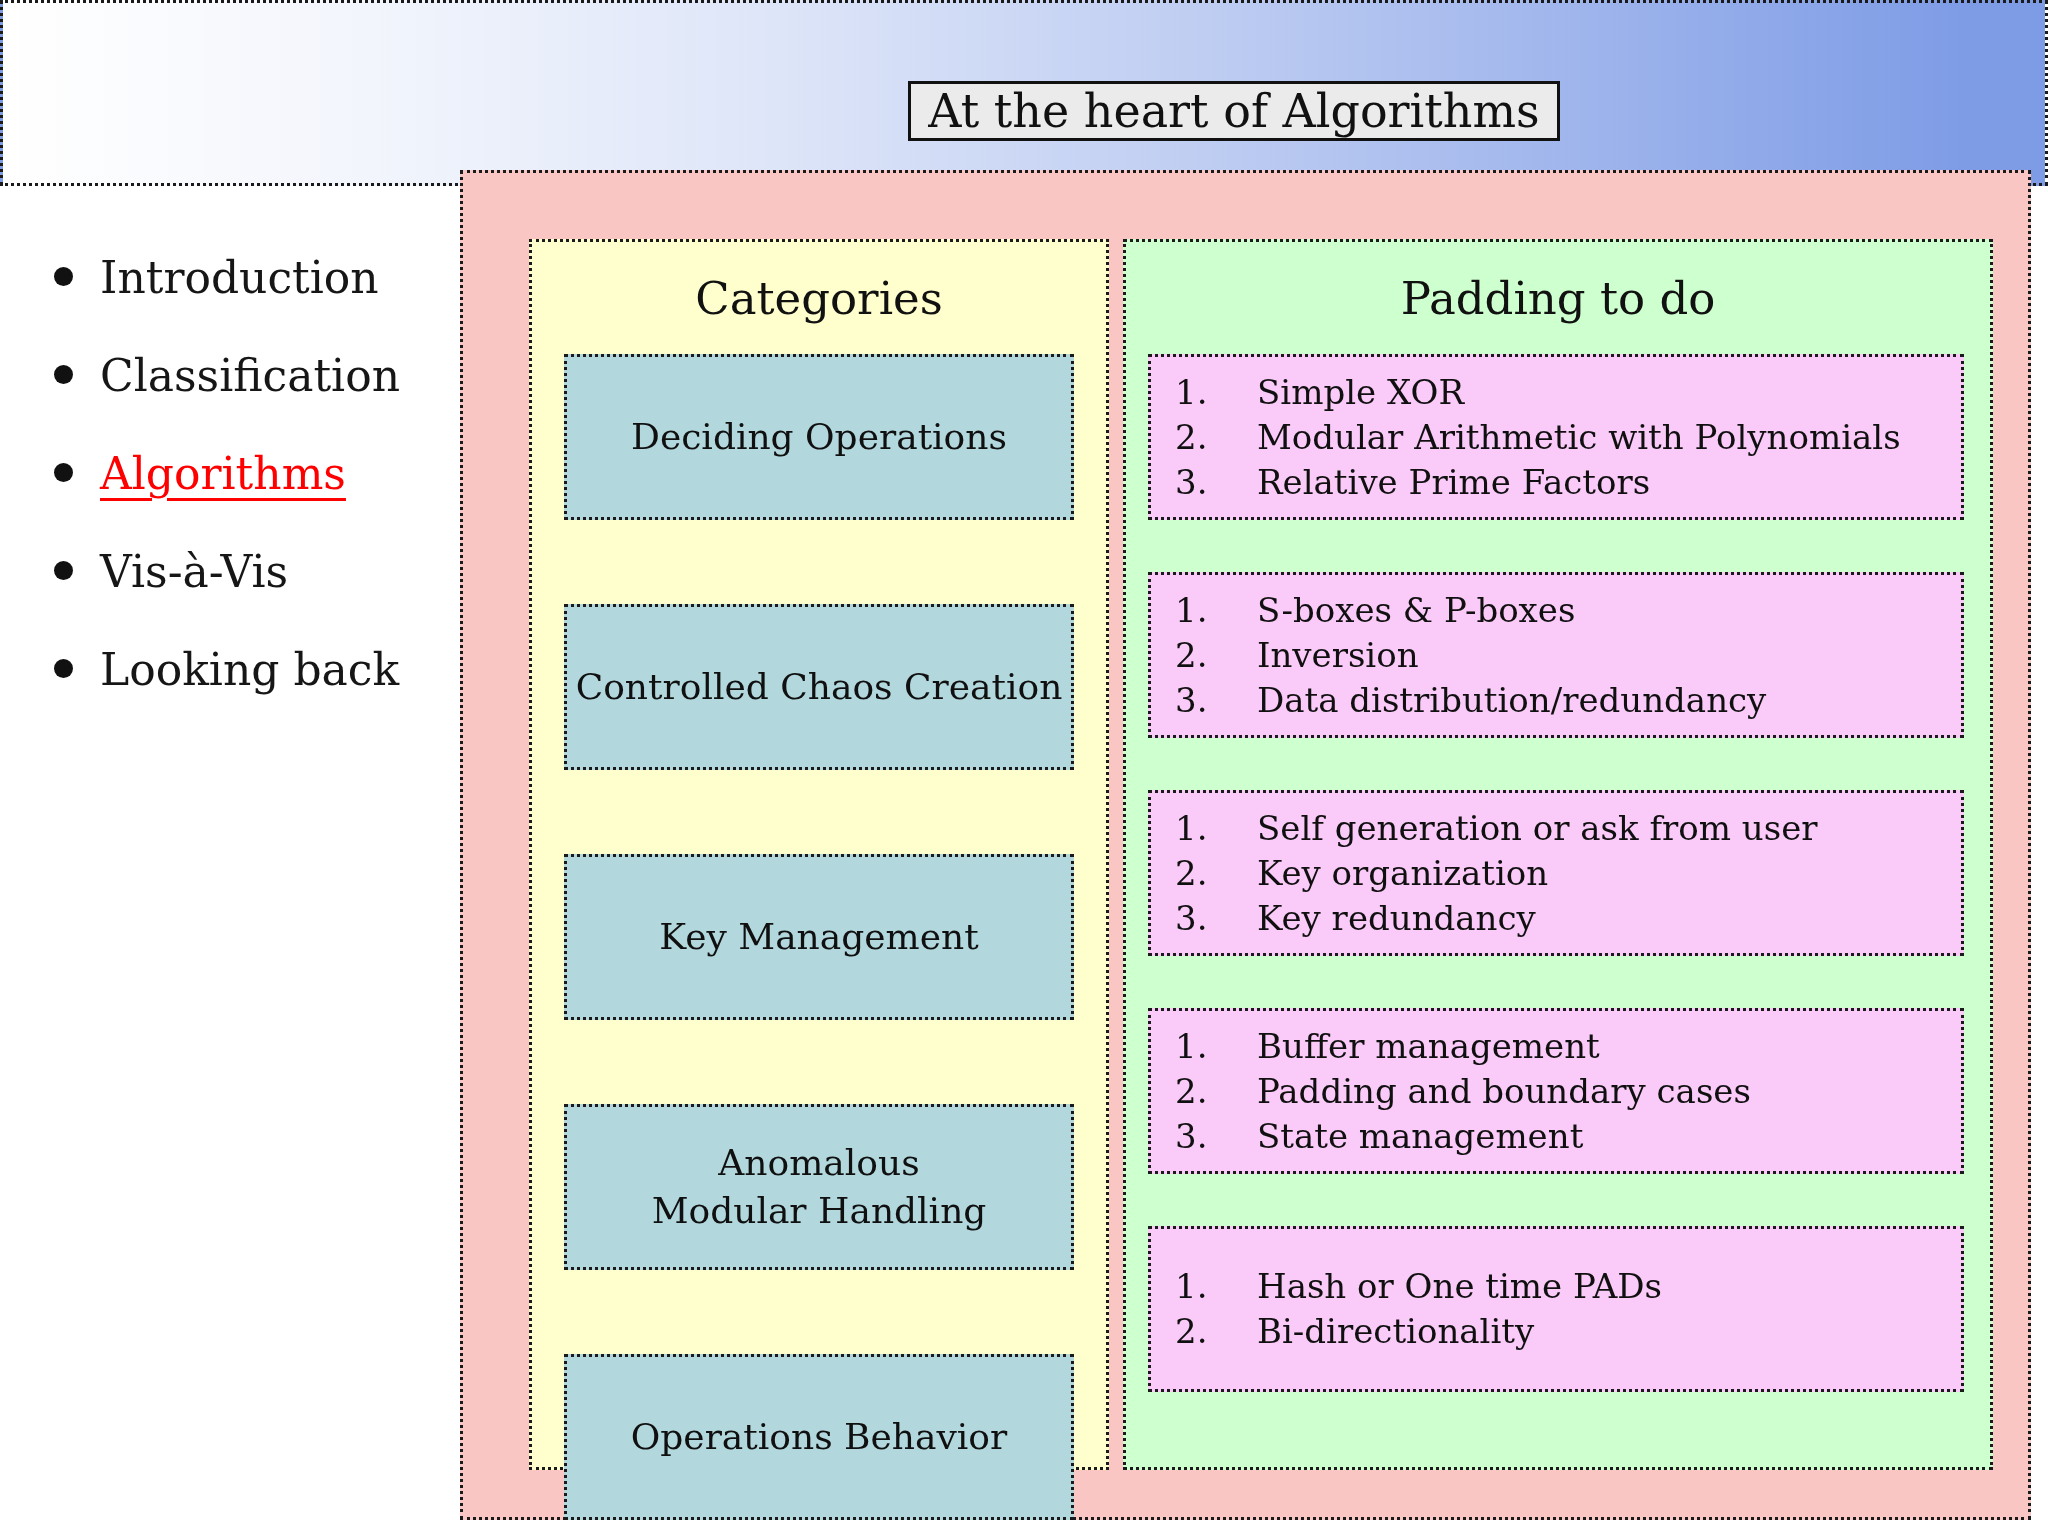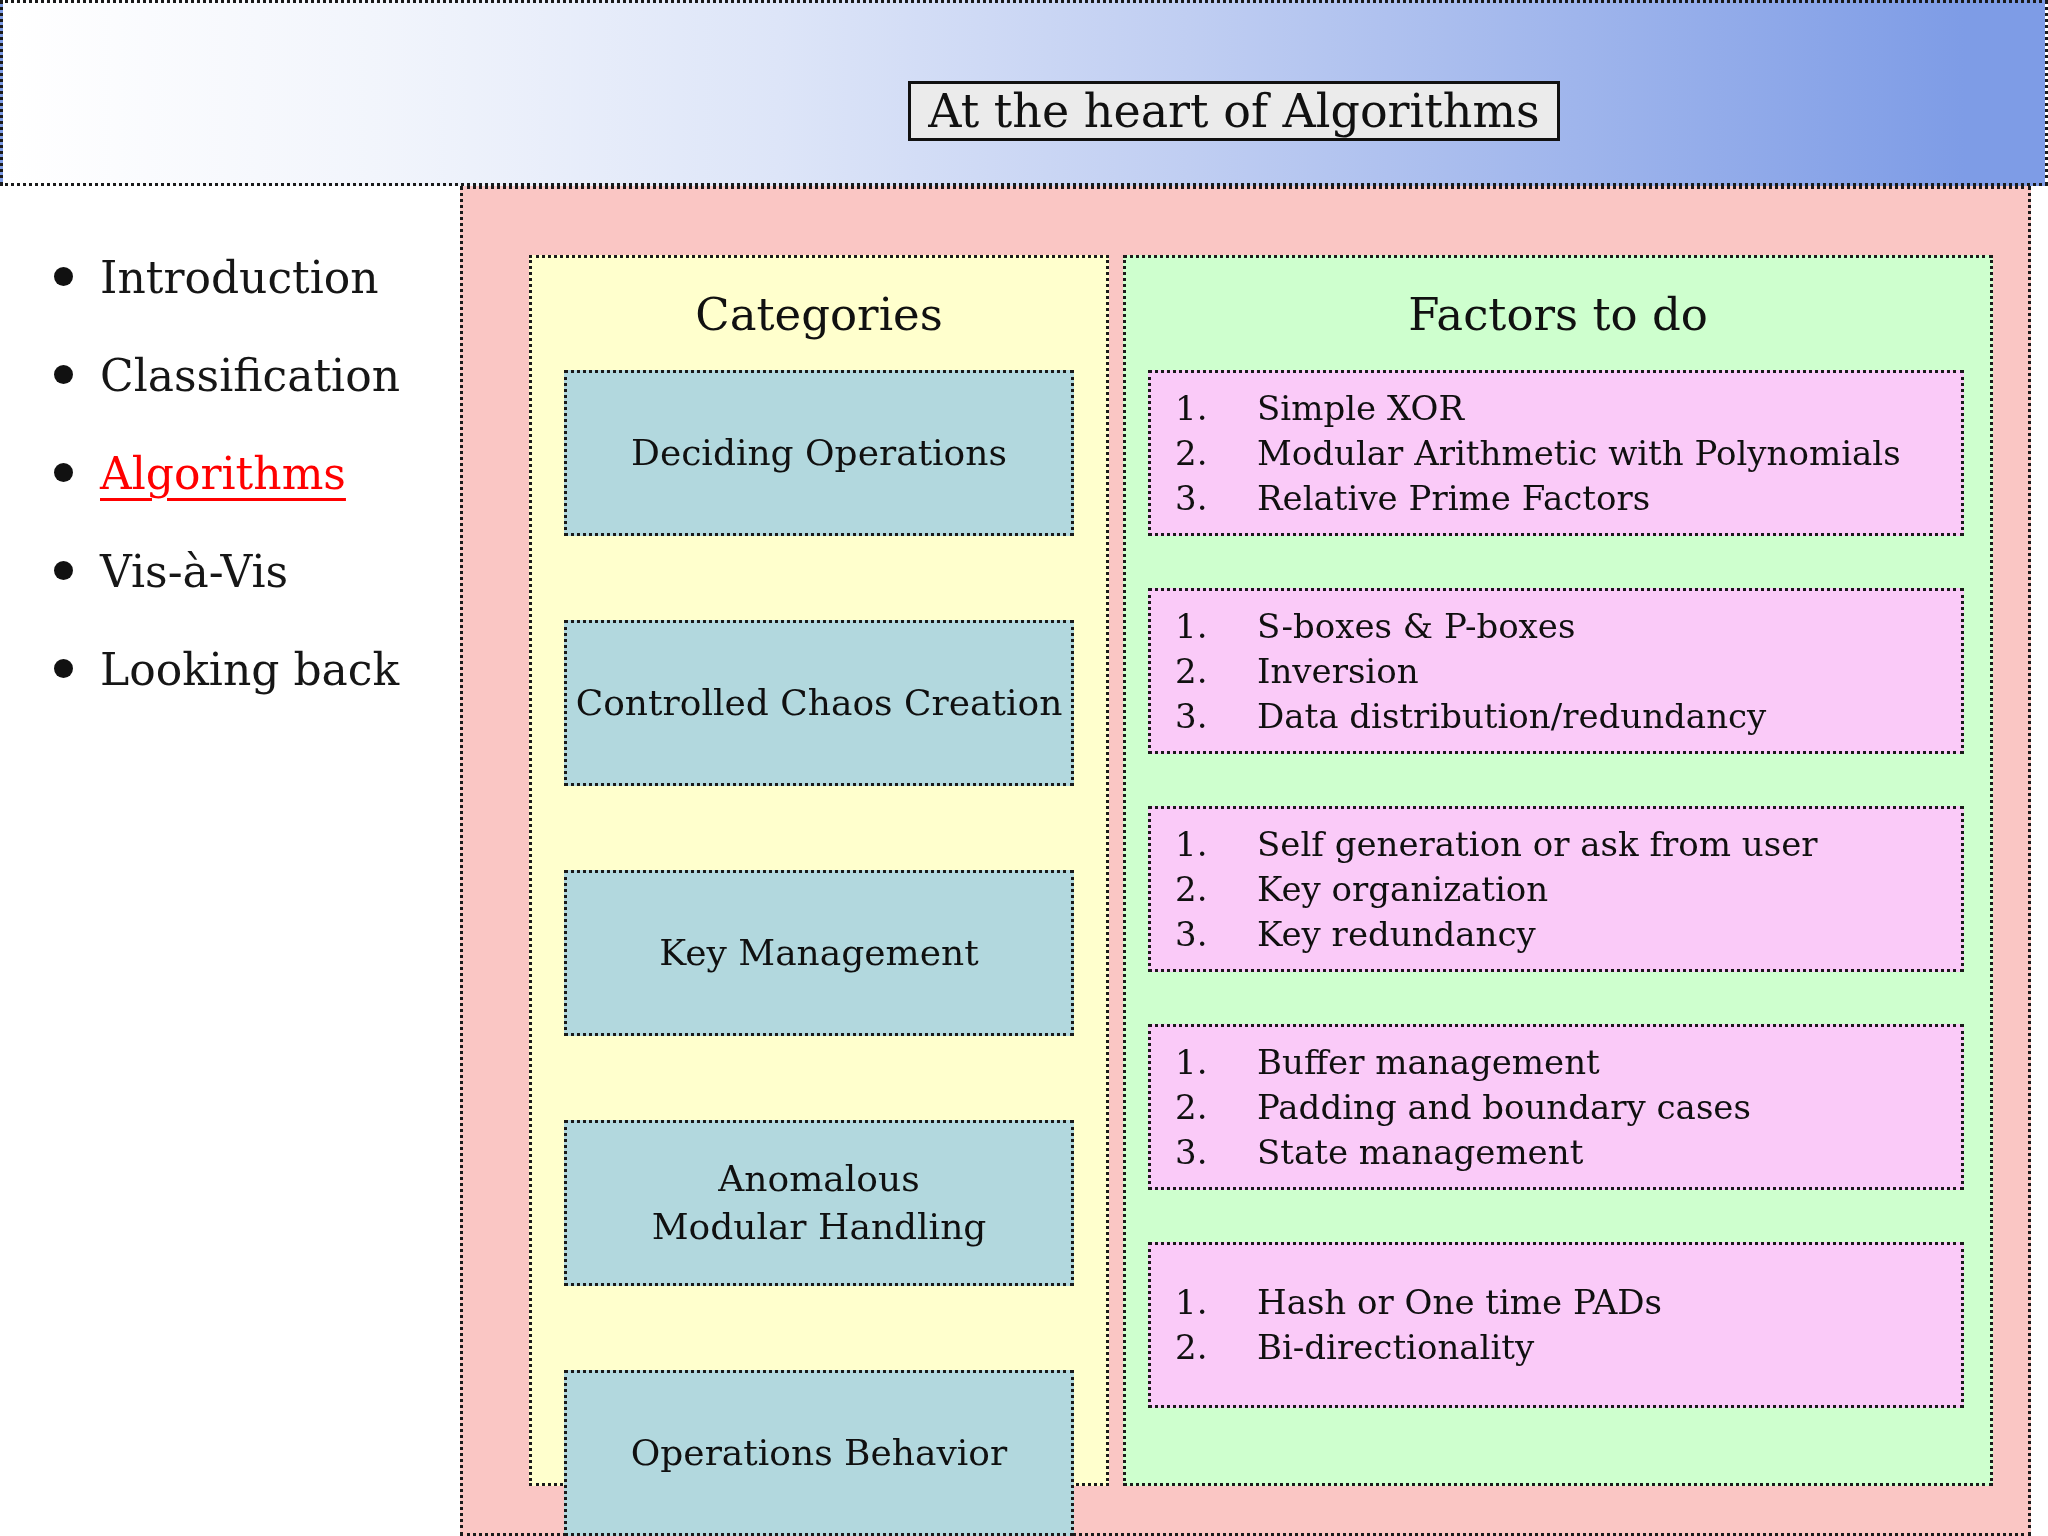--- a/index.html
+++ b/index.html
@@ -65,21 +65,21 @@
     color: var(--active-red, #ff0000);
     text-decoration: underline;
     text-decoration-thickness: 3px;
     text-underline-offset: 9px;
     text-align: center;
   }
 
   
   .main {
     position: absolute;
-    left: 460px; top: 186px;
+    left: 460px; top: 170px;
     width: 1571px; height: 1350px;
     background: var(--main-bg, #fac6c4);
     border: 3px dotted #1a1a1a;
   }
   .col {
     position: absolute;
     top: 66px; height: 1231px;
     border: 3px dotted #1a1a1a;
   }
   .col-categories {
@@ -154,21 +154,21 @@
           <div class="cat-box"><span>Deciding Operations</span></div>
           <div class="cat-box"><span>Controlled Chaos Creation</span></div>
           <div class="cat-box"><span>Key Management</span></div>
           <div class="cat-box"><span>Anomalous
 Modular Handling</span></div>
           <div class="cat-box"><span>Operations Behavior</span></div>
         </div>
     </section>
 
     <section class="col col-methods">
-      <div class="col-header">Factors to do</div>
+      <div class="col-header">Padding to do</div>
       <div class="boxes">
           <div class="meth-box">
             <ol>
               <li>
                 <span class="num">1.</span>
                 <span class="mtxt">Simple XOR</span>
               </li>
               <li>
                 <span class="num">2.</span>
                 <span class="mtxt">Modular Arithmetic with Polynomials</span>

